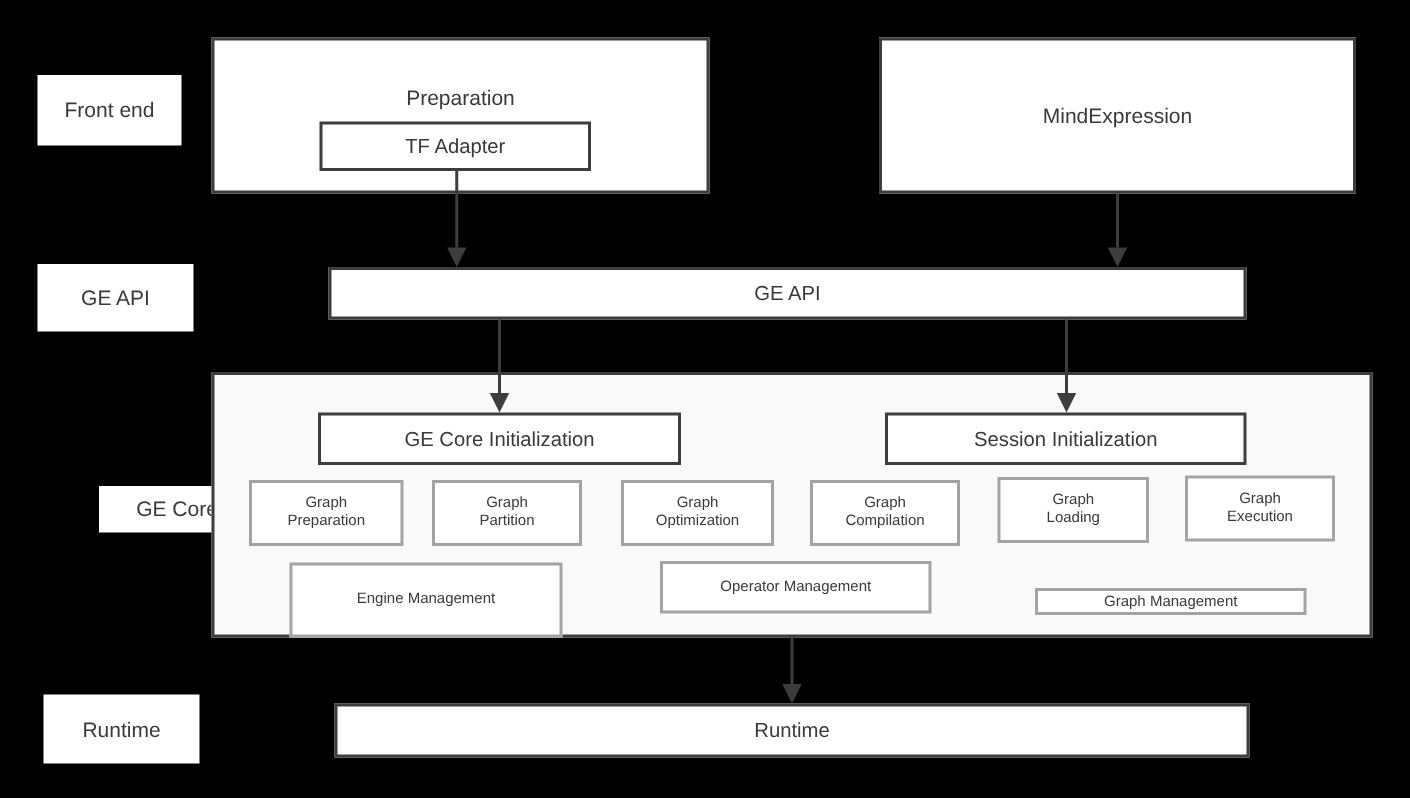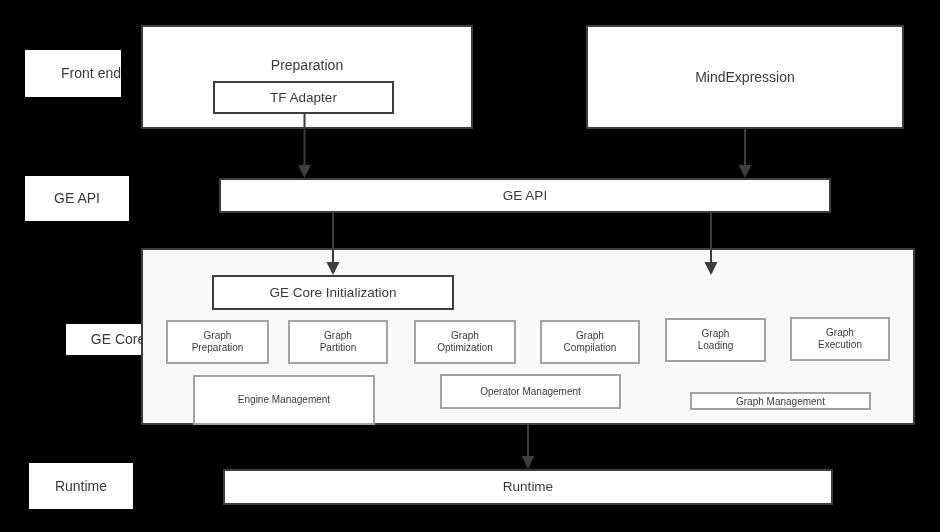--- a/index.html
+++ b/index.html
@@ -76,21 +76,21 @@
   }
   .wire-head {
     fill: #3d3d3d;
   }
 </style>
 </head>
 <body>
 
 <div id="canvas">
 
-  <div class="box layer-label" style="left:25px; top:50px; width:96px; height:47px;justify-content:flex-end;">
+  <div class="box layer-label" style="left:25px; top:50px; width:96px; height:47px;">
     <span>Front end</span>
   </div>
 
   <div class="box layer-label" style="left:25px; top:176px; width:104px; height:45px;">
     <span>GE API</span>
   </div>
 
   <div class="box layer-label" style="left:41px; top:324px; width:104px; height:31px;margin-left:25px;">
     <span>GE Core</span>
   </div>
@@ -111,20 +111,23 @@
   </div>
 
   <div class="box bar" style="left:219px; top:178px; width:612px; height:35px;">
     <span>GE API</span>
   </div>
 
   <div class="box core-panel" style="left:141px; top:248px; width:774px; height:177px;"></div>
 
   <div class="box node" style="left:212px; top:275px; width:242px; height:35px;">
     <span>GE Core Initialization</span>
+  </div>
+  <div class="box node" style="left:590px; top:275px; width:241px; height:35px;">
+    <span>Session Initialization</span>
   </div>
 
   <div class="box small-node" style="left:166px; top:320px; width:103px; height:44px;">
     <span>Graph
 Preparation</span>
   </div>
   <div class="box small-node" style="left:288px; top:320px; width:100px; height:44px;">
     <span>Graph
 Partition</span>
   </div>

